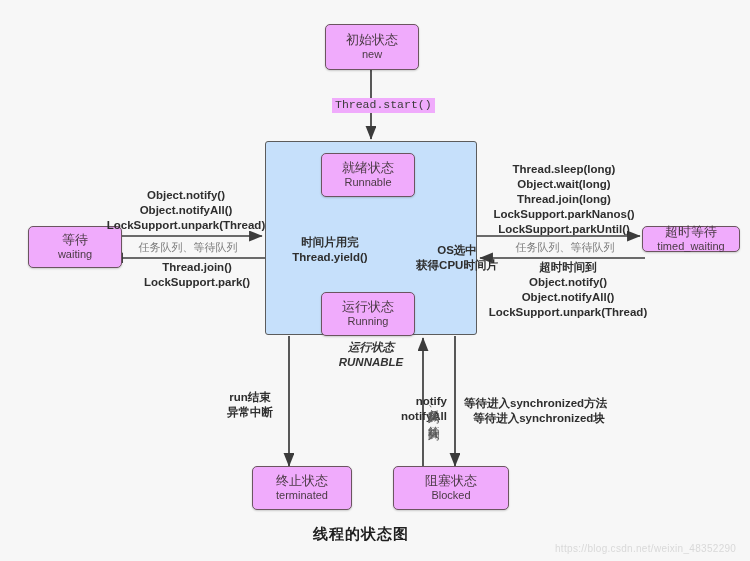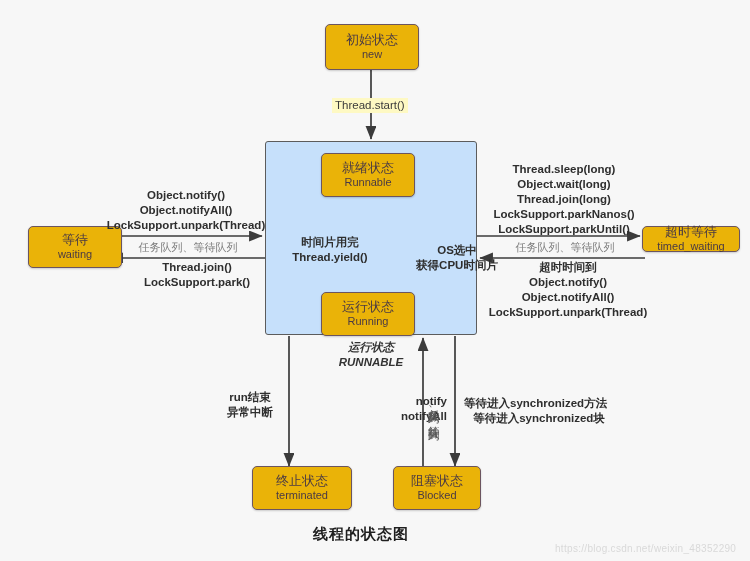--- a/index.html
+++ b/index.html
@@ -22,21 +22,21 @@
     align-items:center;
     justify-content:center;
     line-height:1.22;
     border-radius:5px;
     text-align:center;
   }
   .node .cn{font-size:13px;}
   .node .en{font-size:11px;}
 
   .pink{
-    background:#eab308;
+    background:#f0abfc;
     border:1.6px solid #6b5560;
     color:#4a3a44;
     box-shadow:0 1px 2px rgba(0,0,0,.18);
   }
   .bluebox{
     position:absolute;
     background:#c6e0fb;
     border:1.6px solid #5c5c5c;
     border-radius:3px;
     box-sizing:border-box;
@@ -58,22 +58,23 @@
     writing-mode:vertical-rl;
     text-orientation:upright;
     white-space:nowrap;
     font-size:11.5px;
     line-height:1.1;
     letter-spacing:1px;
     color:#555;
     font-weight:normal;
   }
   .lbl.boxed{
-    background:#fef9c3;
+    background:#f0abfc;
     padding:0 3px;
+    font-family:Liberation Mono, monospace;
   }
 
   #title{
     position:absolute;
     font-size:15px;
     font-weight:bold;
     color:#1f1f1f;
     letter-spacing:1px;
     text-align:right;
   }
@@ -149,21 +150,21 @@
   <div class="node pink" style="left:642px;top:226px;width:98px;height:26px;">
     <span class="cn">超时等待</span>
     <span class="en">timed_waiting</span>
   </div>
 
   <div class="node pink" style="left:252px;top:466px;width:100px;height:44px;">
     <span class="cn">终止状态</span>
     <span class="en">terminated</span>
   </div>
 
-  <div class="node pink" style="left:393px;top:466px;width:88px;height:44px;">
+  <div class="node pink" style="left:393px;top:466px;width:116px;height:44px;">
     <span class="cn">阻塞状态</span>
     <span class="en">Blocked</span>
   </div>
 
   <div class="lbl plain boxed" style="left:332px;top:98px;">Thread.start()</div>
 
   <div class="lbl" style="left:271px;top:235px;width:118px;">
     <div>时间片用完</div>
     <div>Thread.yield()</div>
   </div>

